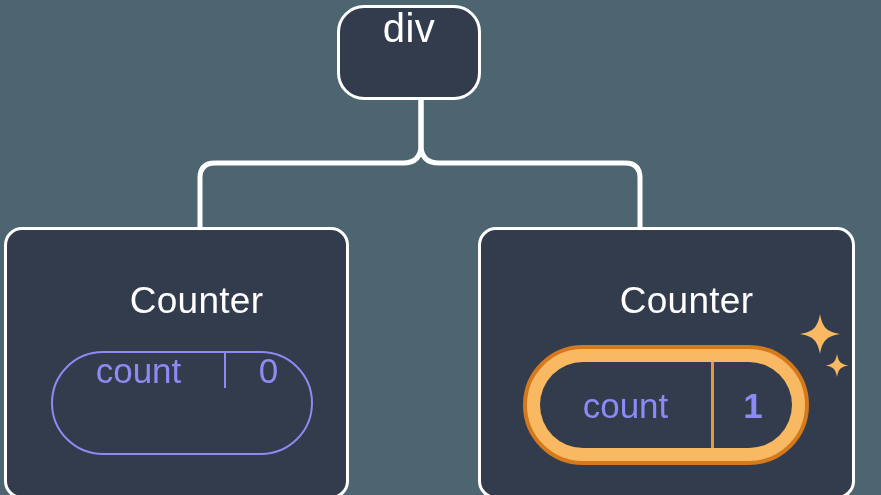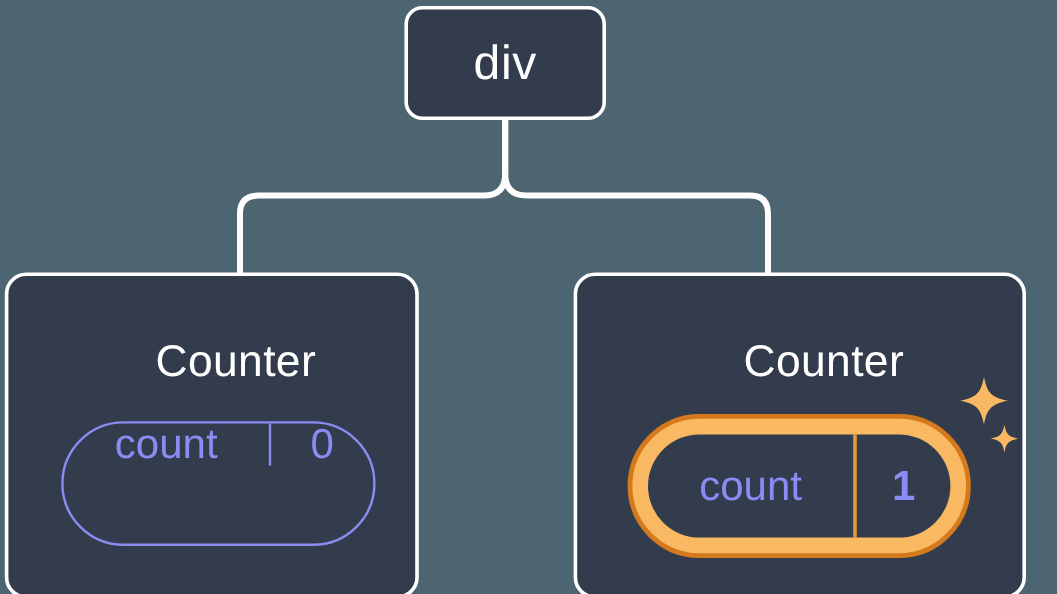--- a/index.html
+++ b/index.html
@@ -24,28 +24,28 @@
     width: 881px;
     height: 495px;
     pointer-events: none;
   }
 
   
   .node-root {
     position: absolute;
     left: 337px;
     top: 5px;
-    width: 168px;
+    width: 144px;
     height: 95px;
     background: #333c4d;
     border: 3px solid #ffffff;
-    border-radius: 15px;
+    border-radius: 27px;
     box-sizing: border-box;
     display: flex;
-    align-items: center;
+    align-items: flex-start;
     justify-content: center;
   }
   .node-root .node-label {
     color: #ffffff;
     font-size: 40px;
     font-weight: 400;
     letter-spacing: 0.5px;
     line-height: 1;
   }
 

